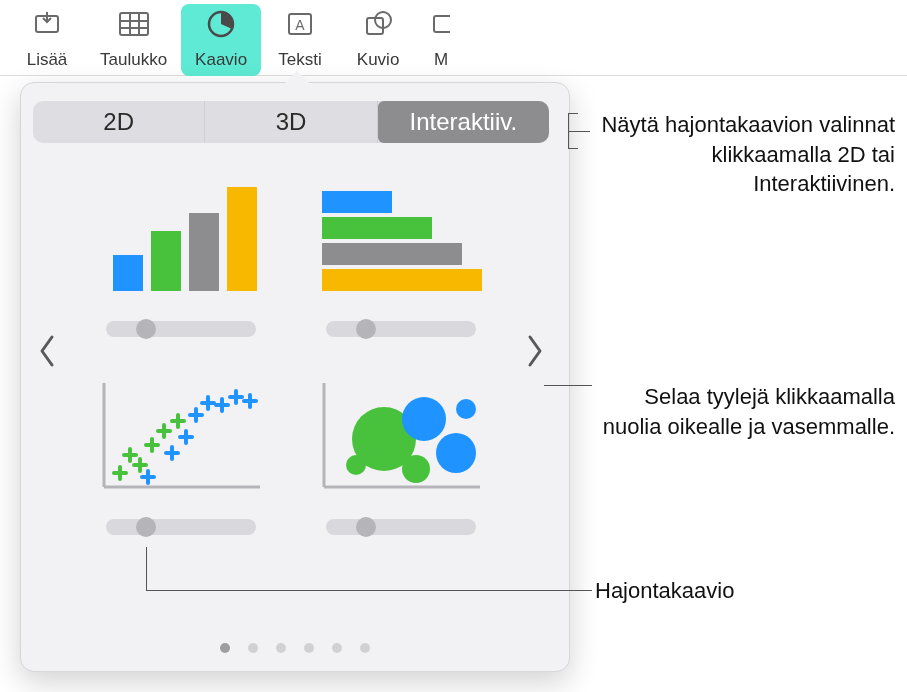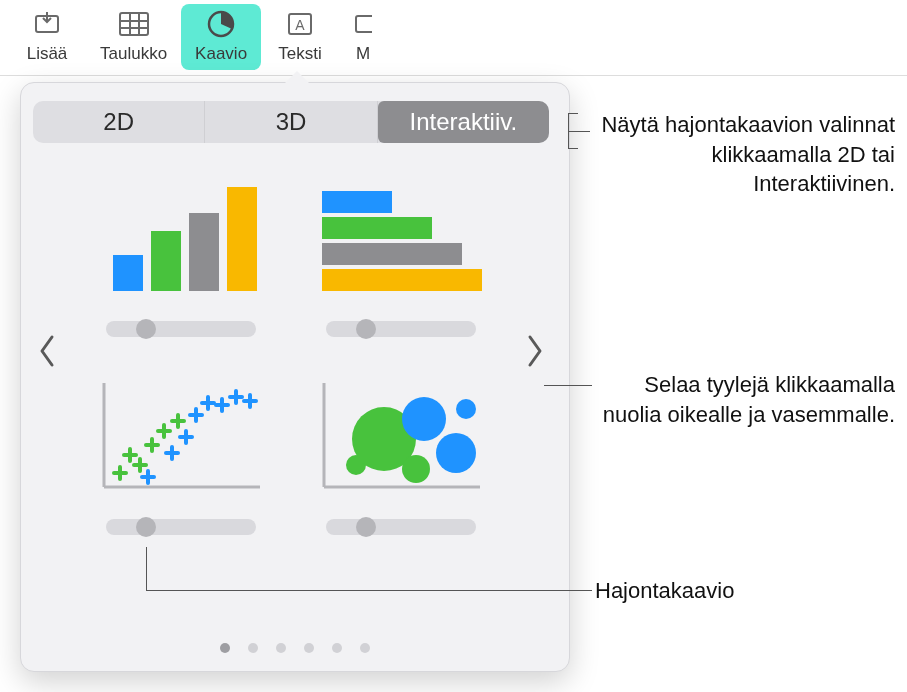--- a/index.html
+++ b/index.html
@@ -29,21 +29,21 @@
   min-width: 78px;
 }
 .toolbar-item.active { background: #5eead4; }
 .toolbar-icon {
   width: 36px; height: 36px;
   display: flex; align-items: center; justify-content: center;
 }
 .toolbar-label {
   font-size: 17px;
   color: #3a3a3a;
-  margin-top: 2px;
+  margin-top: 8px;
 }
 .popup {
   position: absolute;
   left: 20px;
   top: 82px;
   width: 550px;
   height: 590px;
   background: #f2f2f4;
   border-radius: 14px;
   border: 1px solid #d7d7db;
@@ -191,20 +191,29 @@
     <span class="toolbar-label">Kaavio</span>
   </div>
   <div class="toolbar-item">
     <span class="toolbar-icon">
       <svg width="30" height="28">
           <rect x="4" y="4" width="22" height="20" rx="2" fill="none" stroke="#6a6a6a" stroke-width="2"></rect>
           <text x="15" y="20" text-anchor="middle" font-size="14" fill="#6a6a6a" font-family="Arial">A</text>
         </svg>
     </span>
     <span class="toolbar-label">Teksti</span>
+  </div>
+  <div class="toolbar-item">
+    <span class="toolbar-icon">
+      <svg width="30" height="28">
+          <rect x="4" y="8" width="16" height="16" rx="2" fill="none" stroke="#6a6a6a" stroke-width="2"></rect>
+          <circle cx="20" cy="10" r="8" fill="none" stroke="#6a6a6a" stroke-width="2"></circle>
+        </svg>
+    </span>
+    <span class="toolbar-label">Kuvio</span>
   </div>
   <div class="toolbar-item" style="min-width:30px;padding-left:6px;padding-right:0;overflow:hidden">
     <span class="toolbar-icon">
       <svg width="18" height="28">
           <rect x="2" y="6" width="20" height="16" rx="2" fill="none" stroke="#6a6a6a" stroke-width="2"></rect>
         </svg>
     </span>
     <span class="toolbar-label">M</span>
   </div>
 </div>
@@ -329,15 +338,15 @@
   <div class="callout-line" style="left:0;top:18px;width:22px"></div>
 </div>
 <div class="callout-line" style="left:544px;top:385px;width:48px"></div>
 <div>
   <div class="callout-tick" style="left:146px;top:547px;height:44px"></div>
   <div class="callout-line" style="left:146px;top:590px;width:446px"></div>
 </div>
 
 <div class="annotations">
   <div class="anno" style="top:0">Näytä hajontakaavion valinnat klikkaamalla 2D tai Interaktiivinen.</div>
-  <div class="anno" style="top:260px">Selaa tyylejä klikkaamalla nuolia oikealle ja vasemmalle.</div>
+  <div class="anno" style="top:272px">Selaa tyylejä klikkaamalla nuolia oikealle ja vasemmalle.</div>
   <div class="anno" style="top:466px">Hajontakaavio</div>
 </div>
 
 </body></html>

